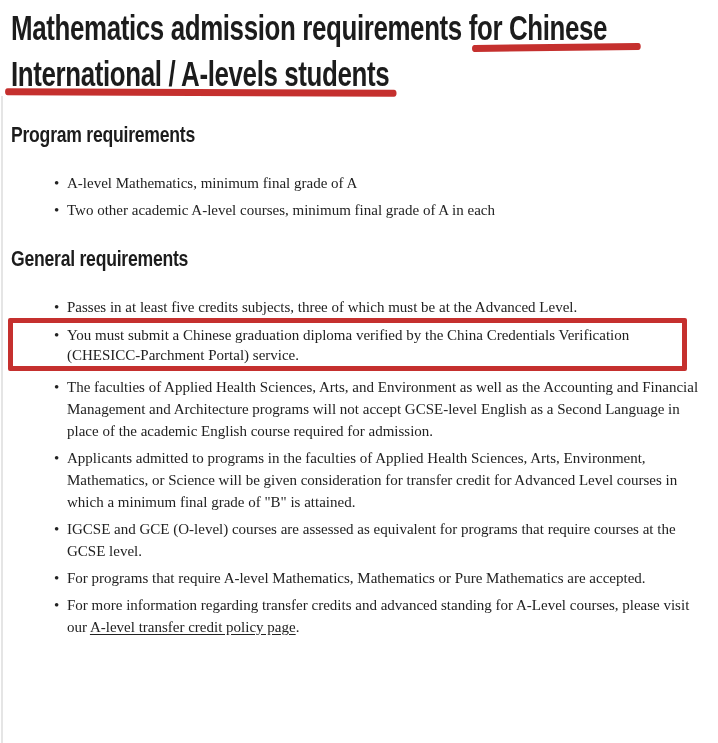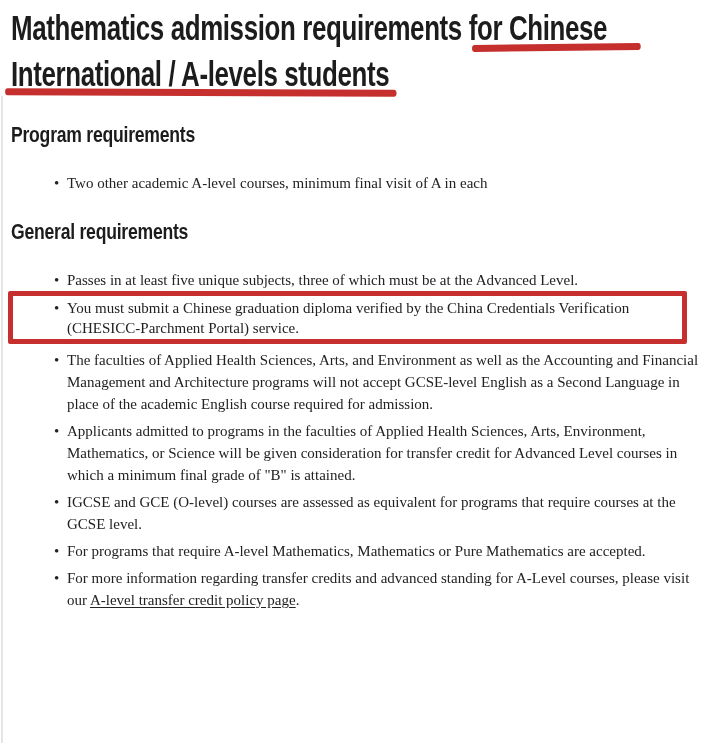--- a/index.html
+++ b/index.html
@@ -102,28 +102,29 @@
 <div class="page">
 
   <h1>
     <div class="t-line"><span>Mathematics admission requirements </span><span class="marked mark1"><span>for Chinese</span><i class="stroke"></i></span></div>
     <div class="t-line"><span class="marked mark2"><span>International / A-levels students</span><i class="stroke"></i></span></div>
   </h1>
 
   <section>
     <h2>Program requirements</h2>
     <ul class="bullets">
-        <li><span>Two other academic A-level courses, minimum final visit of A in each</span></li>
+        <li><span>A-level Mathematics, minimum final grade of A</span></li>
+        <li><span>Two other academic A-level courses, minimum final grade of A in each</span></li>
       </ul>
   </section>
 
   <section>
     <h2>General requirements</h2>
     <ul class="bullets">
-        <li><span>Passes in at least five unique subjects, three of which must be at the Advanced Level.</span></li>
+        <li><span>Passes in at least five credits subjects, three of which must be at the Advanced Level.</span></li>
         <li class="boxed"><span>You must submit a Chinese graduation diploma verified by the China Credentials Verification (CHESICC-Parchment Portal) service.</span></li>
         <li><span>The faculties of Applied Health Sciences, Arts, and Environment as well as the Accounting and Financial Management and Architecture programs will not accept GCSE-level English as a Second Language in place of the academic English course required for admission.</span></li>
         <li><span>Applicants admitted to programs in the faculties of Applied Health Sciences, Arts, Environment, Mathematics, or Science will be given consideration for transfer credit for Advanced Level courses in which a minimum final grade of "B" is attained.</span></li>
         <li><span>IGCSE and GCE (O-level) courses are assessed as equivalent for programs that require courses at the GCSE level.</span></li>
         <li><span>For programs that require A-level Mathematics, Mathematics or Pure Mathematics are accepted.</span></li>
         <li><span>For more information regarding transfer credits and advanced standing for A-Level courses, please visit our </span><span class="u">A-level transfer credit policy page</span><span>.</span></li>
       </ul>
   </section>
 
 </div>

